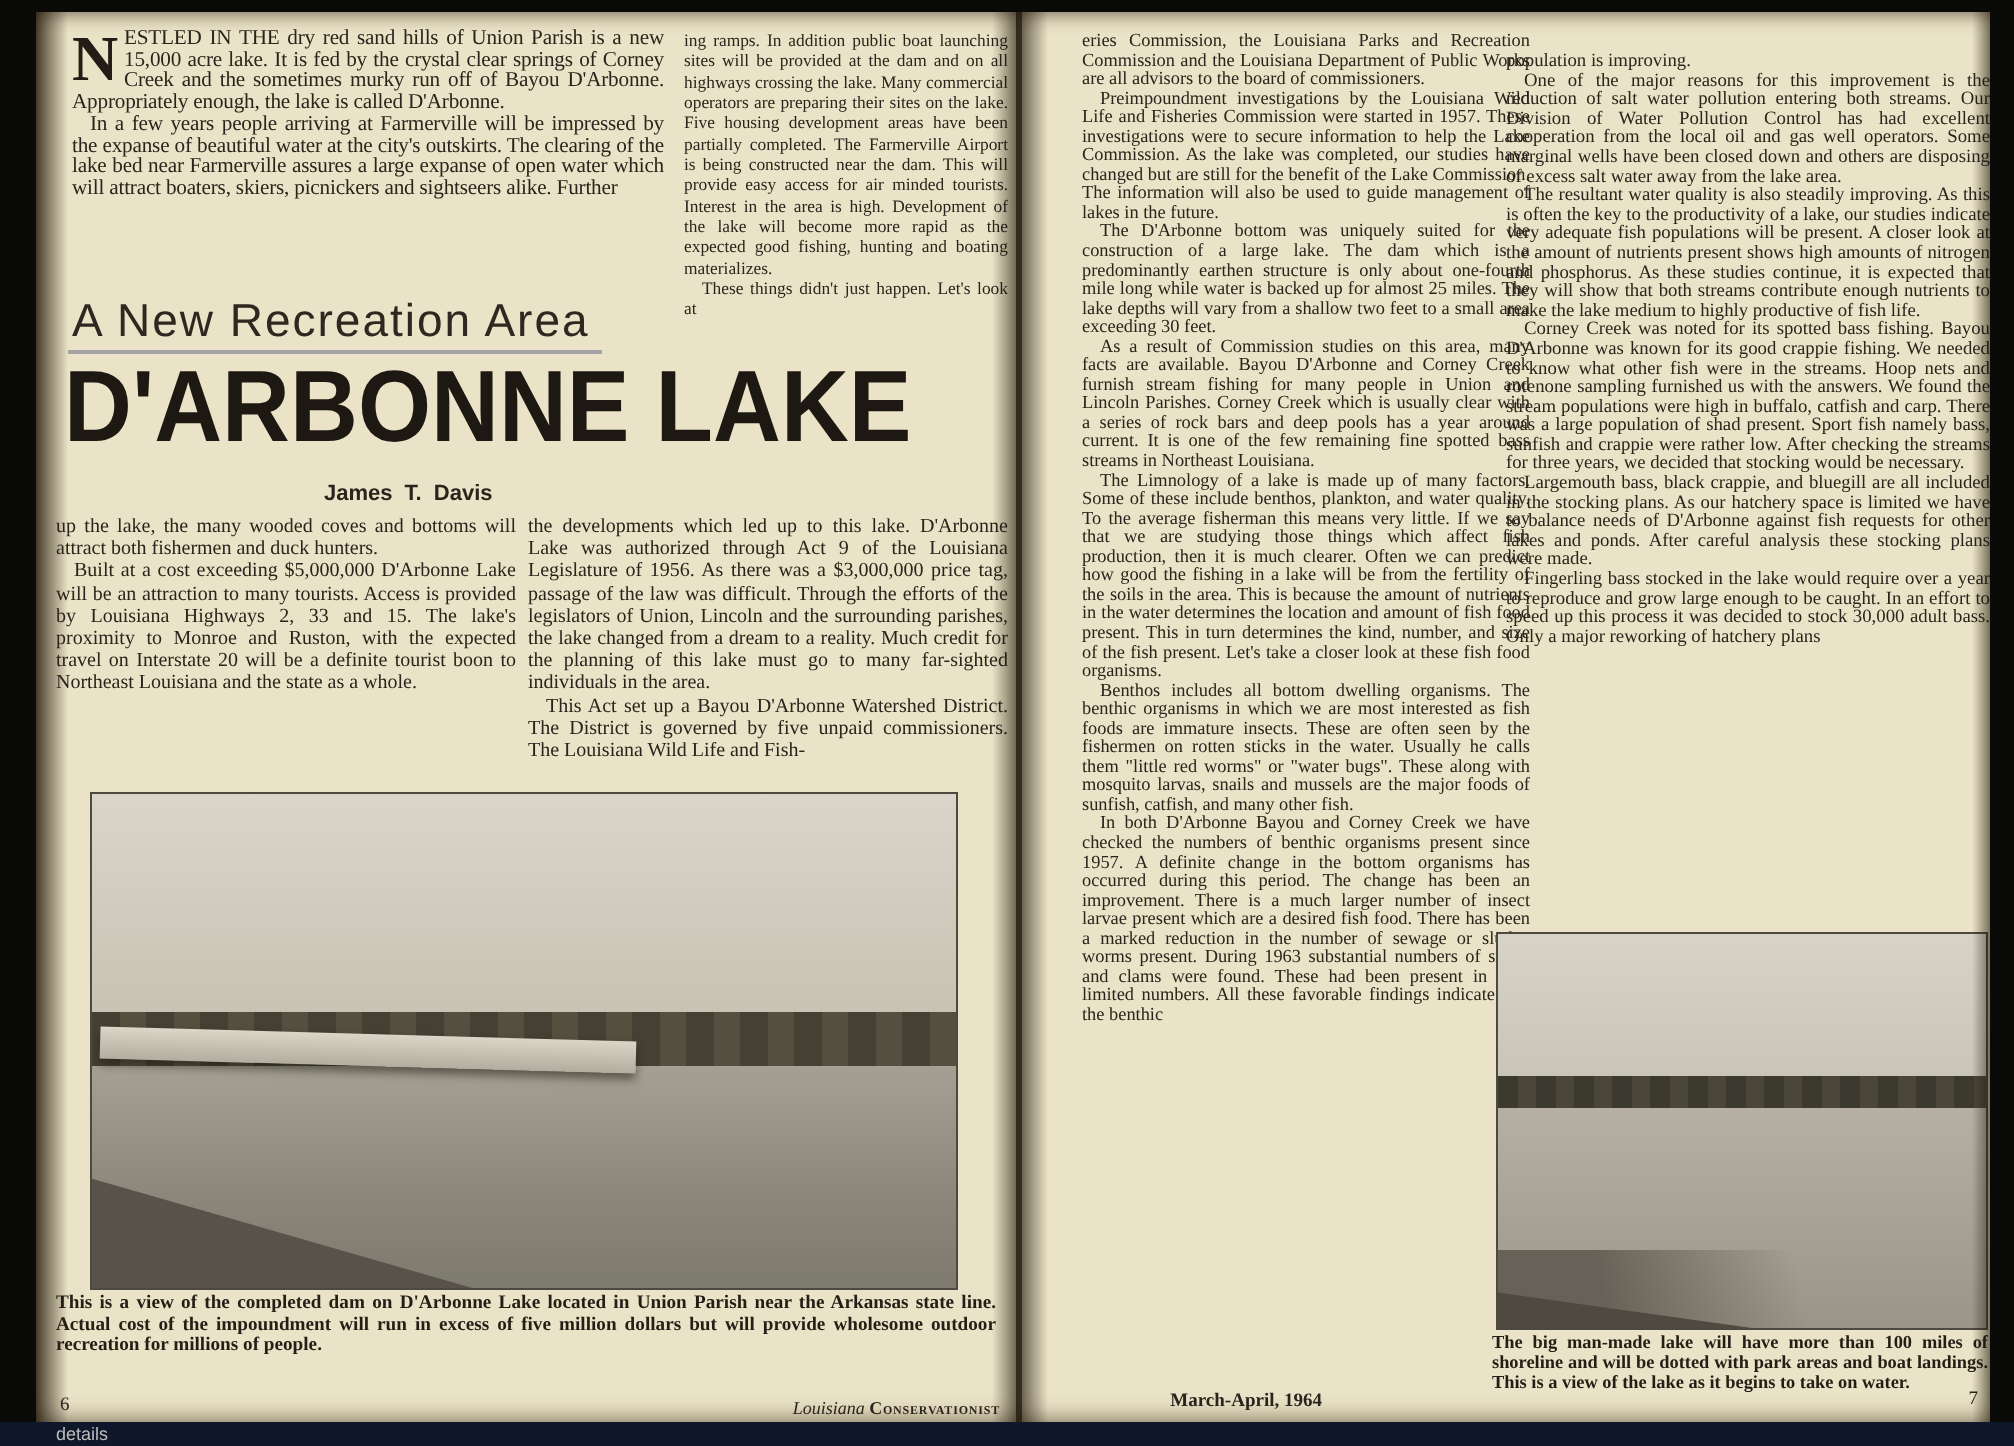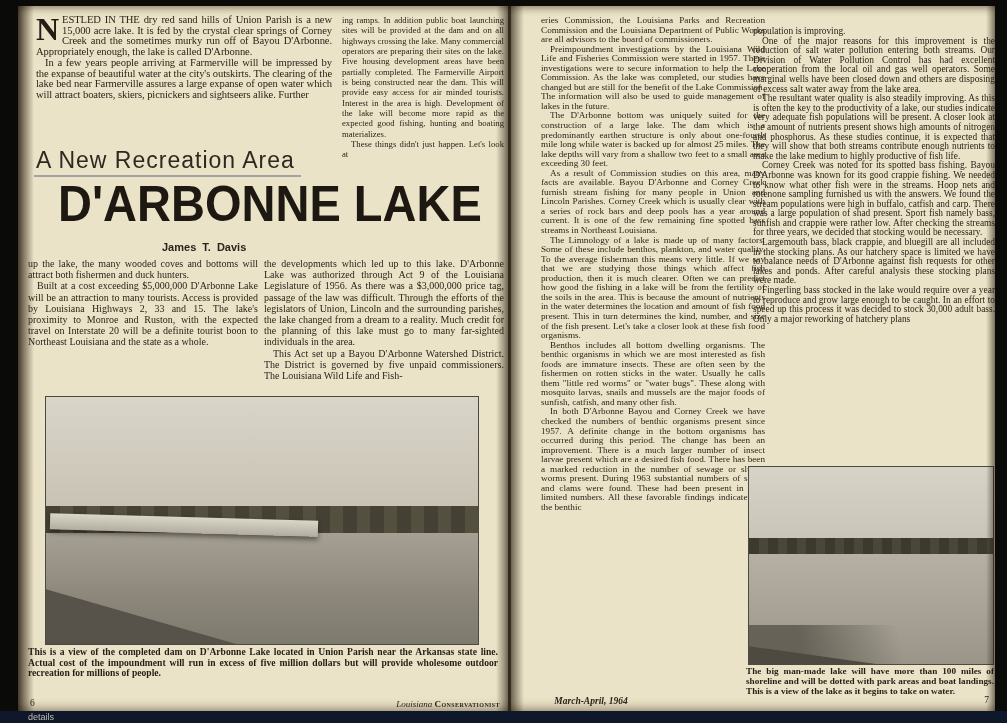--- a/index.html
+++ b/index.html
@@ -23,21 +23,21 @@
   .tb p{margin:0;}
   .ind{text-indent:9px;}
 
   .intro1{left:18px;top:9px;width:296px;font-size:10.6px;line-height:10.7px;letter-spacing:-.1px;}
   .dropcap{float:left;font-size:32px;line-height:27px;font-weight:bold;padding:1px 3px 0 0;color:#241d15;}
   .intro2{left:324px;top:9px;width:162px;font-size:8.7px;line-height:10.35px;}
 
   .kicker-wrap{left:16px;top:141px;width:320px;text-align:left;}
   .kicker{display:inline-block;font-family:"Liberation Sans",sans-serif;font-size:23px;
           color:#2e2820;letter-spacing:1px;border-bottom:2px solid #a3a3a3;padding:0 6px 1px 2px;}
-  .title-wrap{left:14px;top:167px;width:470px;text-align:left;padding-left:26px;}
+  .title-wrap{left:14px;top:167px;width:470px;text-align:left;}
   .title{font-family:"Liberation Sans",sans-serif;font-size:47px;font-weight:bold;
          color:#1d1812;letter-spacing:0;transform:scaleY(1.08);transform-origin:left top;display:inline-block;}
   .byline-wrap{left:144px;top:231px;width:200px;}
   .byline{font-family:"Liberation Sans",sans-serif;font-size:11px;font-weight:bold;color:#2b241c;word-spacing:3px;}
 
   .bt1{left:10px;top:252px;width:230px;font-size:10px;line-height:11.2px;}
   .bt2{left:246px;top:252px;width:240px;font-size:10px;line-height:11.2px;}
 
   .photo{position:absolute;border:1px solid #4d4840;background:#b9b4a7;overflow:hidden;}
   .photo-l{left:27px;top:390px;width:432px;height:247px;}
@@ -67,21 +67,21 @@
 
   .rc1{left:13px;top:10px;width:224px;font-size:9.2px;line-height:9.55px;padding-left:20px;}
   .rc2{left:245px;top:21px;width:242px;font-size:9.4px;line-height:9.6px;}
 
   .pagenum{font-size:9.5px;color:#2b241c;}
   .pn-l{left:12px;top:692px;text-align:left;width:30px;}
   .pn-r{left:455px;top:689px;width:26px;text-align:right;}
   .journal{left:350px;top:693px;width:132px;text-align:right;font-size:9px;color:#2b241c;}
   .journal .it{font-style:italic;}
   .journal .sc{font-variant:small-caps;letter-spacing:.4px;font-weight:bold;}
-  .date-ft{left:13px;top:690px;width:140px;text-align:center;font-weight:bold;font-size:9.5px;font-style:italic;}
+  .date-ft{left:13px;top:690px;width:140px;text-align:right;font-weight:bold;font-size:9.5px;}
 
   #status-bar{position:absolute;left:0;right:0;bottom:0;height:12px;background:#0f172a;}
   #status-label{position:absolute;left:28px;top:0px;color:#bdbdbd;
                 font-family:"Liberation Sans",sans-serif;font-size:9px;line-height:12px;}
 </style>
 </head>
 <body>
 
 <div id="stage">
 

